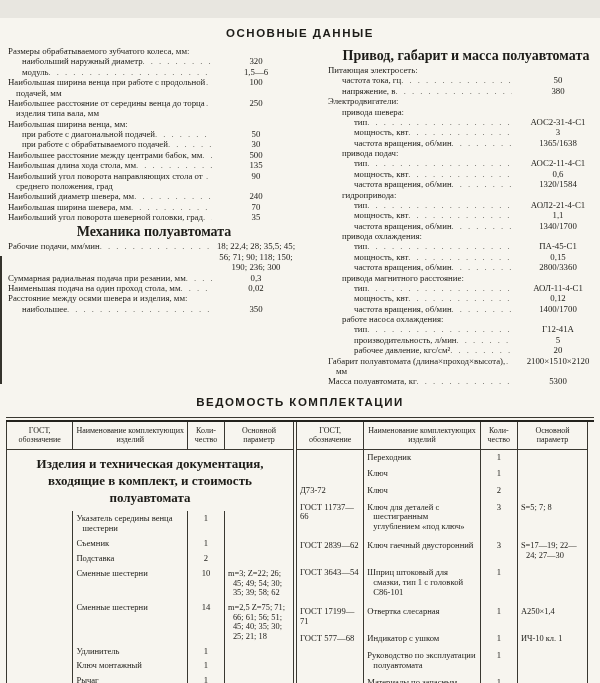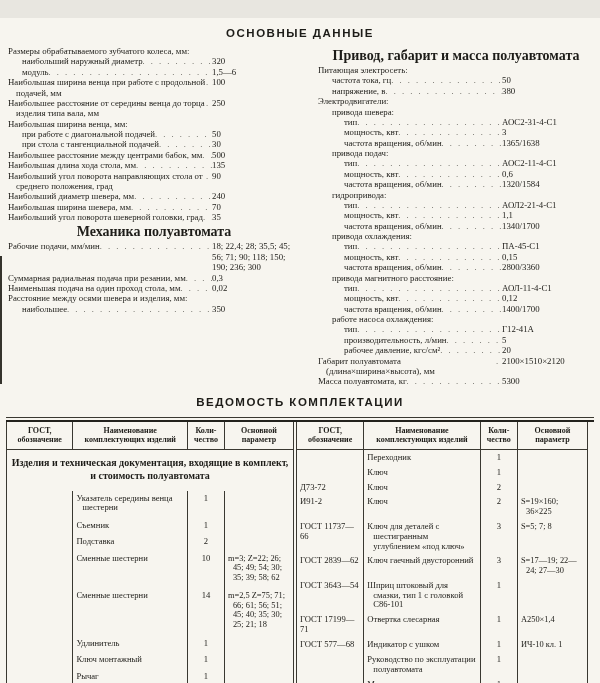--- a/index.html
+++ b/index.html
@@ -6,54 +6,54 @@
   .page {
     position:relative; width:600px; height:683px; margin:18px auto;
     background:#f7f5ef; color:#1d1c18; overflow:hidden;
     font-family:"Liberation Serif","DejaVu Serif",serif;
   }
   .section-title {
     text-align:center; font-family:"Liberation Sans","DejaVu Sans",sans-serif;
     font-weight:bold; font-size:11.5px; letter-spacing:1.5px; padding:9px 0 7px;
   }
   
-  .specs { display:flex; gap:18px; padding:0 8px; }
+  .specs { display:flex; gap:28px; padding:0 8px; }
   .spec-col-left  { width:292px; flex:none; }
   .spec-col-right { width:276px; flex:none; }
   .spec-head {
     text-align:center; font-weight:bold; font-size:14px; padding:2px 0 1px;
     font-family:"Liberation Serif",serif;
   }
   .spec-row { display:flex; align-items:flex-start; font-size:8.8px; line-height:1.18; }
   .spec-label { padding-left:8px; text-indent:-8px; }
   .ind0 { margin-left:0; }
   .ind1 { margin-left:14px; }
   .ind2 { margin-left:26px; }
   .leader { flex:1; min-width:6px; overflow:hidden; white-space:nowrap; color:#4a4942; }
   .leader::after { content:" .  .  .  .  .  .  .  .  .  .  .  .  .  .  .  .  .  .  .  ."; letter-spacing:2px; font-size:8.5px; }
-  .spec-value { flex:none; }
+  .spec-value { flex:none; text-align:center; }
   .spec-col-left  .spec-value { width:88px; }
   .spec-col-right .spec-value { width:92px; }
   
   .vk-wrap { margin:2px 6px 0; border-top:1px solid #3a3831; padding-top:2px; }
   .vk-inner { border-top:2.5px solid #23221d; display:flex; }
   table { border-collapse:collapse; table-layout:fixed; flex:none; }
   .group-l { width:288px; border-left:1px solid #3a3831; border-right:1px solid #3a3831; }
   .group-r { width:292px; margin-left:2px; border-left:1px solid #3a3831; border-right:1px solid #3a3831; }
   th {
-    font-size:8px; font-weight:bold; text-align:center; vertical-align:middle;
+    font-size:8px; font-weight:normal; text-align:center; vertical-align:middle;
     border-bottom:1px solid #3a3831; padding:4px 2px; line-height:1.2;
   }
   th + th, td + td { border-left:1px solid #3a3831; }
   td { font-size:8.6px; vertical-align:top; padding:3px 3px 2px; line-height:1.15; }
   td.c-name  { padding-left:9px; text-indent:-6px; }
   td.c-qty   { text-align:center; }
   td.c-param { font-size:8.4px; padding-left:8px; text-indent:-5px; }
   tr.note-row td {
-    font-weight:bold; text-align:center; font-size:10px;
+    font-weight:bold; text-align:center; font-size:13px;
     padding:6px 2px 5px; text-indent:0; line-height:1.3;
   }
   .scan-mark { position:absolute; left:0; top:238px; width:2px; height:128px; background:#35332c; }
 </style>
 </head>
 <body>
 
 <div class="page">
   <div class="scan-mark"></div>
 
@@ -86,21 +86,21 @@
         </div>
         <div class="spec-row">
           <div class="spec-label ind0">Наибольшая ширина венца, мм:</div>
         </div>
         <div class="spec-row">
           <div class="spec-label ind1">при работе с диагональной подачей</div>
           <span class="leader"></span>
           <div class="spec-value">50</div>
         </div>
         <div class="spec-row">
-          <div class="spec-label ind1">при стола с тангенциальной подачей</div>
+          <div class="spec-label ind1">при работе с обрабатываемого подачей</div>
           <span class="leader"></span>
           <div class="spec-value">30</div>
         </div>
         <div class="spec-row">
           <div class="spec-label ind0">Наибольшее расстояние между центрами бабок, мм</div>
           <span class="leader"></span>
           <div class="spec-value">500</div>
         </div>
         <div class="spec-row">
           <div class="spec-label ind0">Наибольшая длина хода стола, мм</div>
@@ -272,21 +272,21 @@
           <div class="spec-label ind2">производительность, л/мин</div>
           <span class="leader"></span>
           <div class="spec-value">5</div>
         </div>
         <div class="spec-row">
           <div class="spec-label ind2">рабочее давление, кгс/см²</div>
           <span class="leader"></span>
           <div class="spec-value">20</div>
         </div>
         <div class="spec-row">
-          <div class="spec-label ind0">Габарит полуавтомата (длина×ширина×высота), мм</div>
+          <div class="spec-label ind0">Габарит полуавтомата (длина×проход×высота), мм</div>
           <span class="leader"></span>
           <div class="spec-value">2100×1510×2120</div>
         </div>
         <div class="spec-row">
           <div class="spec-label ind0">Масса полуавтомата, кг</div>
           <span class="leader"></span>
           <div class="spec-value">5300</div>
         </div>
       </div>
   </div>
@@ -386,26 +386,20 @@
               <td class="c-qty">1</td>
               <td class="c-param"></td>
             </tr>
             <tr>
               <td class="c-gost">Д73-72</td>
               <td class="c-name">Ключ</td>
               <td class="c-qty">2</td>
               <td class="c-param"></td>
             </tr>
             <tr>
-              <td class="c-gost">И91-2</td>
-              <td class="c-name">Ключ</td>
-              <td class="c-qty">2</td>
-              <td class="c-param">S=19×160; 36×225</td>
-            </tr>
-            <tr>
               <td class="c-gost">ГОСТ 11737—66</td>
               <td class="c-name">Ключ для деталей с шестигранным углублением «под ключ»</td>
               <td class="c-qty">3</td>
               <td class="c-param">S=5; 7; 8</td>
             </tr>
             <tr>
               <td class="c-gost">ГОСТ 2839—62</td>
               <td class="c-name">Ключ гаечный двусторонний</td>
               <td class="c-qty">3</td>
               <td class="c-param">S=17—19; 22—24; 27—30</td>

